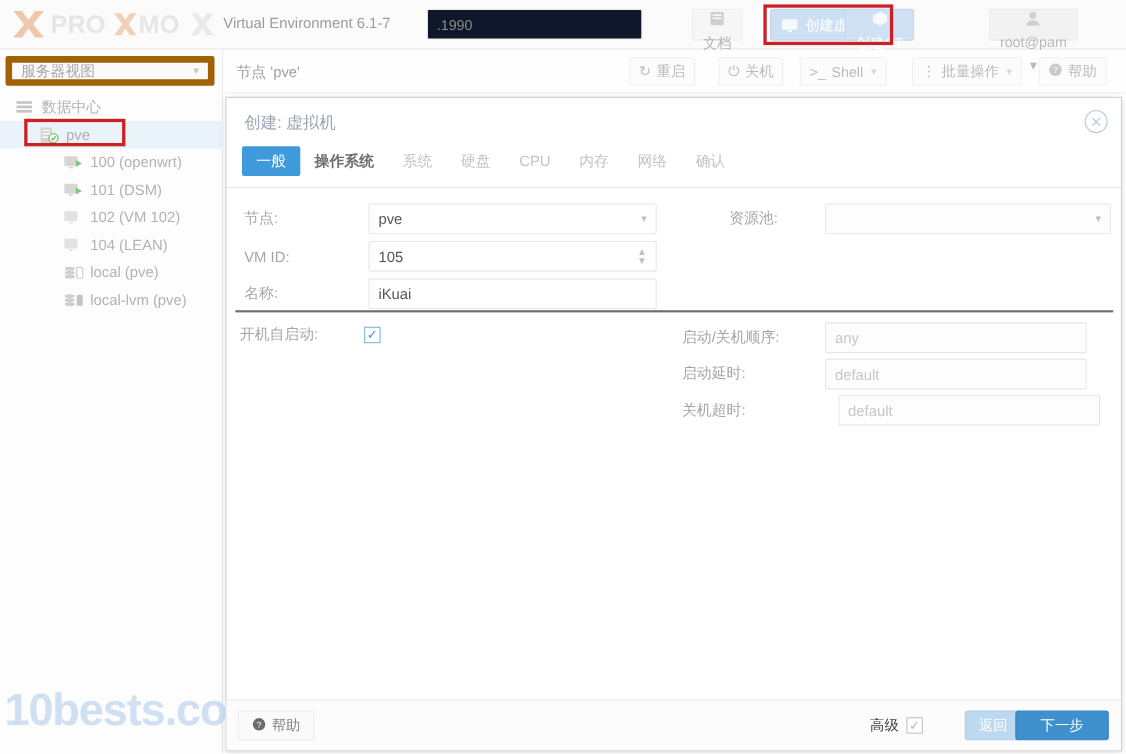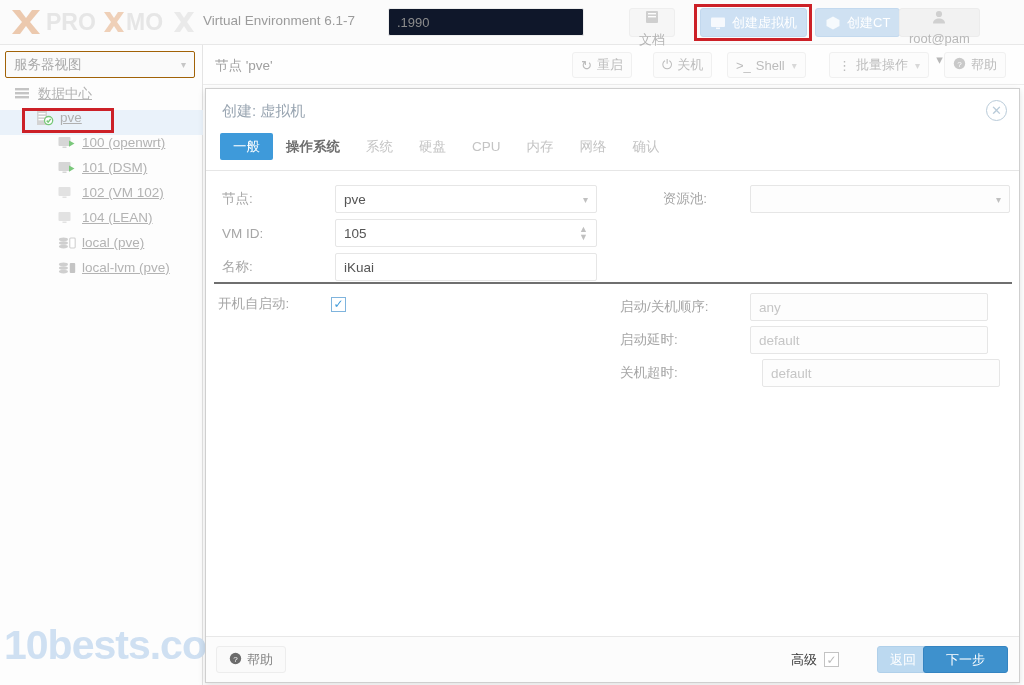--- a/index.html
+++ b/index.html
@@ -52,41 +52,41 @@
     font-size:13px; color:#ffffff;
     background:#cfe1f2; border:1px solid #c3d9ee;
     white-space:nowrap;
   }
   .hdr-btn.plain { background:#f6f6f6; border-color:#eee; color:#b4b4b4;flex-direction:column; }
   .hdr-btn.user  { background:#f2f2f2; border-color:#ececec; color:#b8b8b8; }
   .hdr-btn .gi { width:16px; height:16px; display:inline-block; flex:0 0 16px; opacity:.85;}
 
   #btn-docs   { left:629px; }
   #btn-createvm { left:700px; background:#cde0f3; border-color:#c2d8ee; }
-  #btn-createct { left:815px; }
+  #btn-createct { left:768px;flex-direction:column; }
   #btn-user     { left:899px;flex-direction:column; }
 
   .redbox { position:absolute; border:3px solid #cc2027; z-index:9; pointer-events:none; }
 
   
   .sidebar {
     position:absolute; left:0; top:45px; width:203px; height:640px;
     background:#fdfdfd; border-right:1px solid #e4e4e4;
   }
   .sb-select {
     position:absolute; left:5px; top:6px; width:190px; height:27px;
-    background:#fafafa; border:1px solid #a16207; border-radius:2px;
+    background:#fafafa; border:6px solid #a16207; border-radius:2px;
     display:flex; align-items:center; padding:0 8px;
     font-size:13.5px; color:#a8a8a8;
   }
   .sb-select .caret { margin-left:auto; color:#c6c6c6; font-size:10px; }
   .tree { position:absolute; left:0; top:40px; width:203px; }
   .tnode {
-    display:flex; height:25px;
-    font-size:13.5px; color:#b3b3b3; white-space:nowrap;text-decoration:underline;
+    display:flex; align-items:center; height:25px;
+    font-size:13.5px; color:#b3b3b3; white-space:nowrap;
   }
   .tnode .ic { width:19px; height:16px; margin-right:5px; flex:0 0 19px; display:flex; align-items:center;}
   .tnode.lvl0 { padding-left:14px; }
   .tnode.lvl1 { padding-left:36px; }
   .tnode.lvl2 { padding-left:58px; }
   .tnode.selected { background:#eaf2fa; color:#b0b0b0; }
 
   
   .content { position:absolute; left:203px; top:45px; width:821px; height:640px; background:#fff; }
   .ctoolbar {

